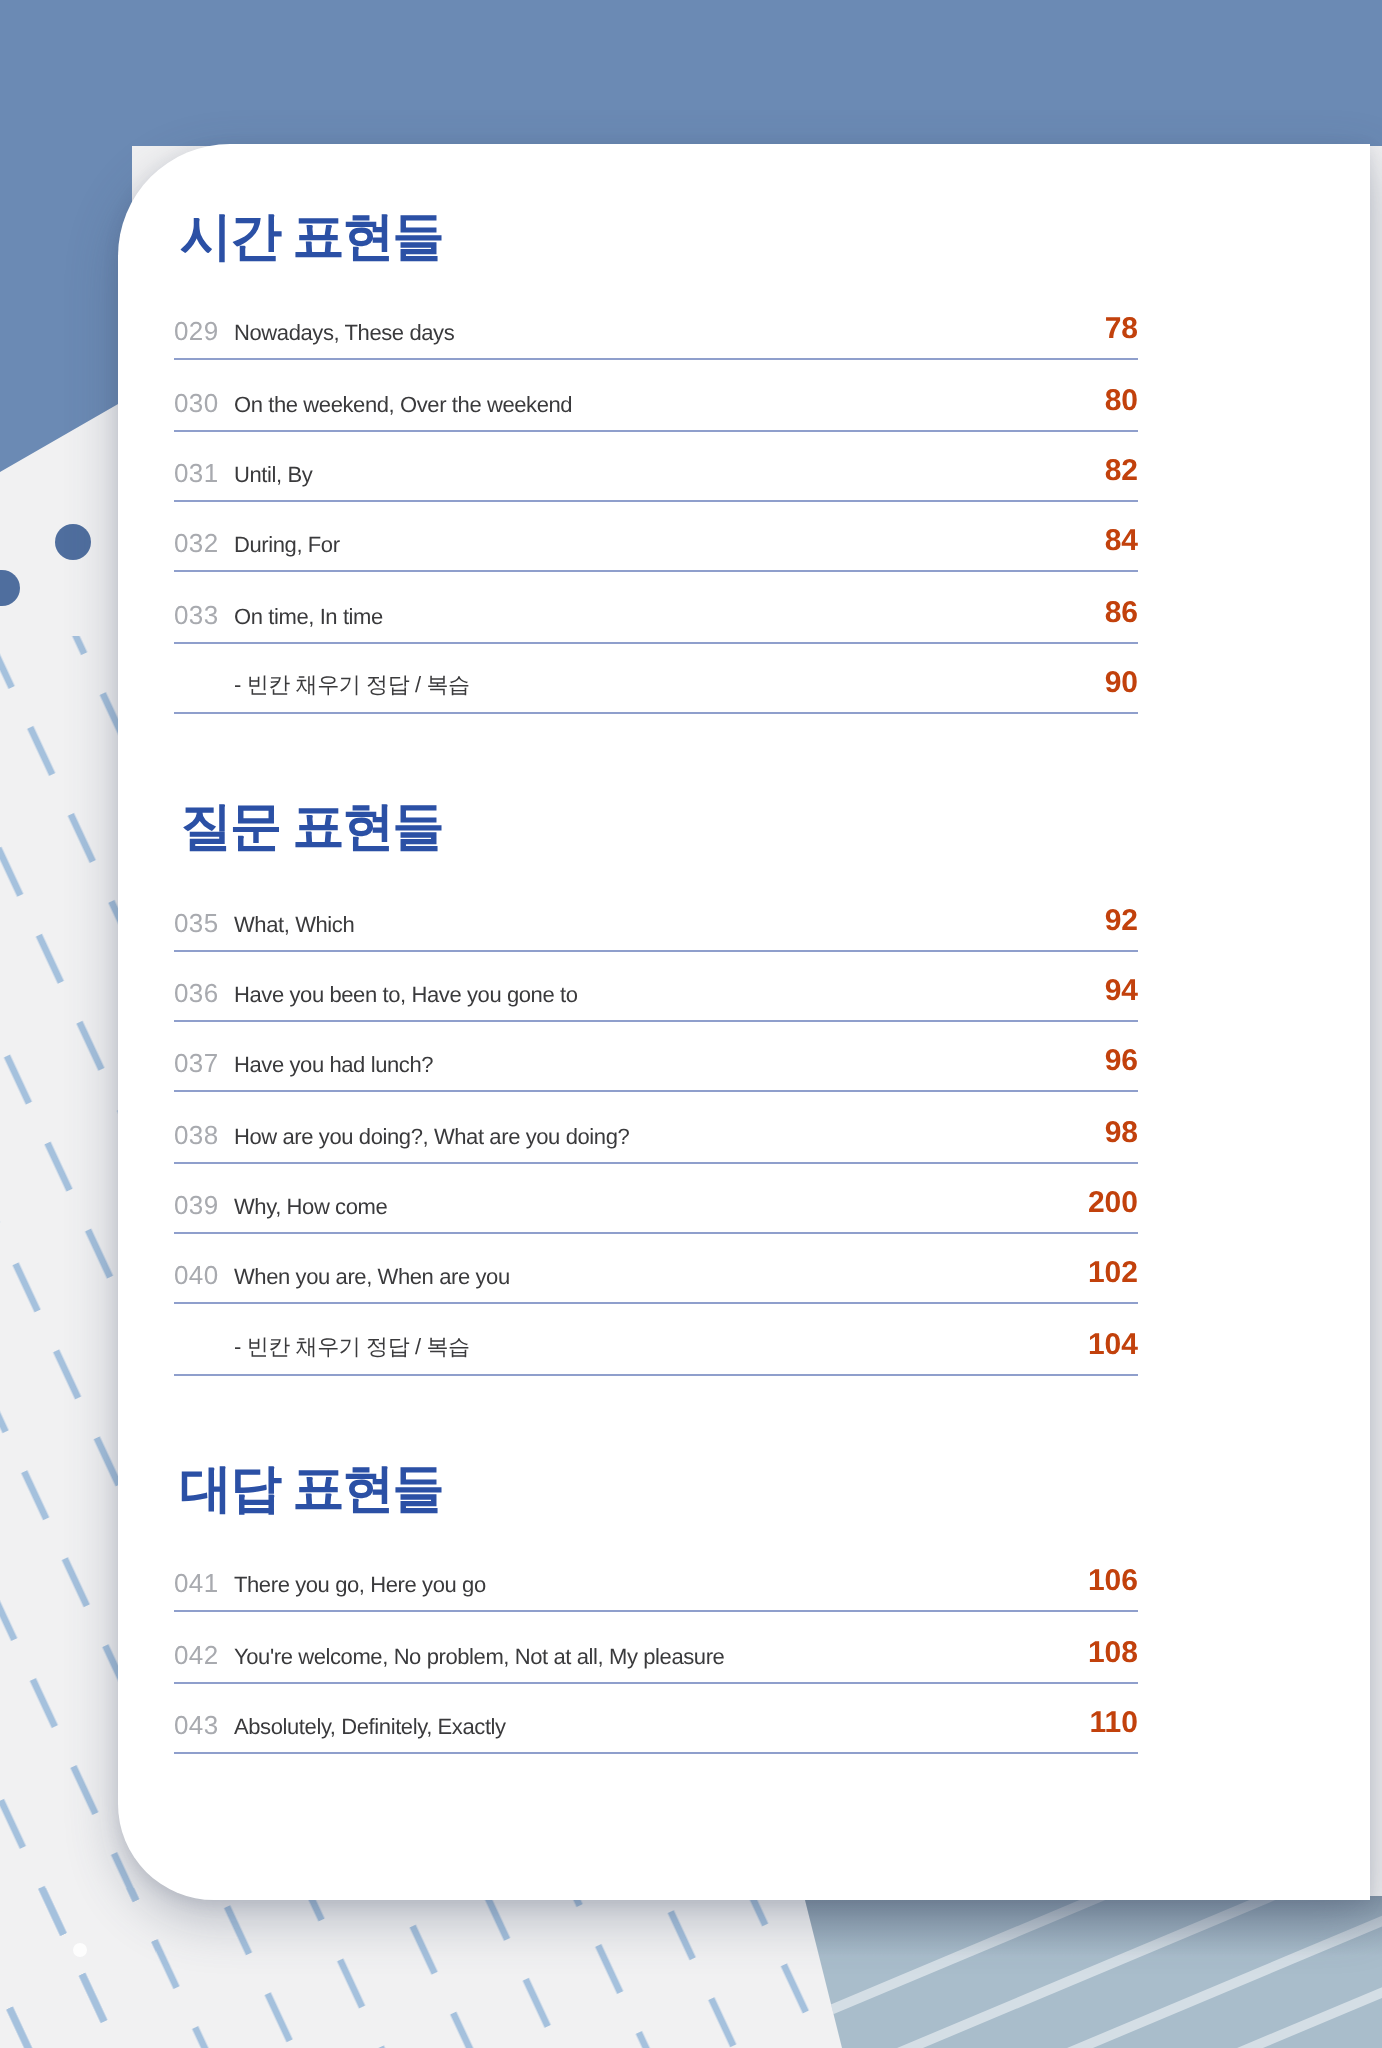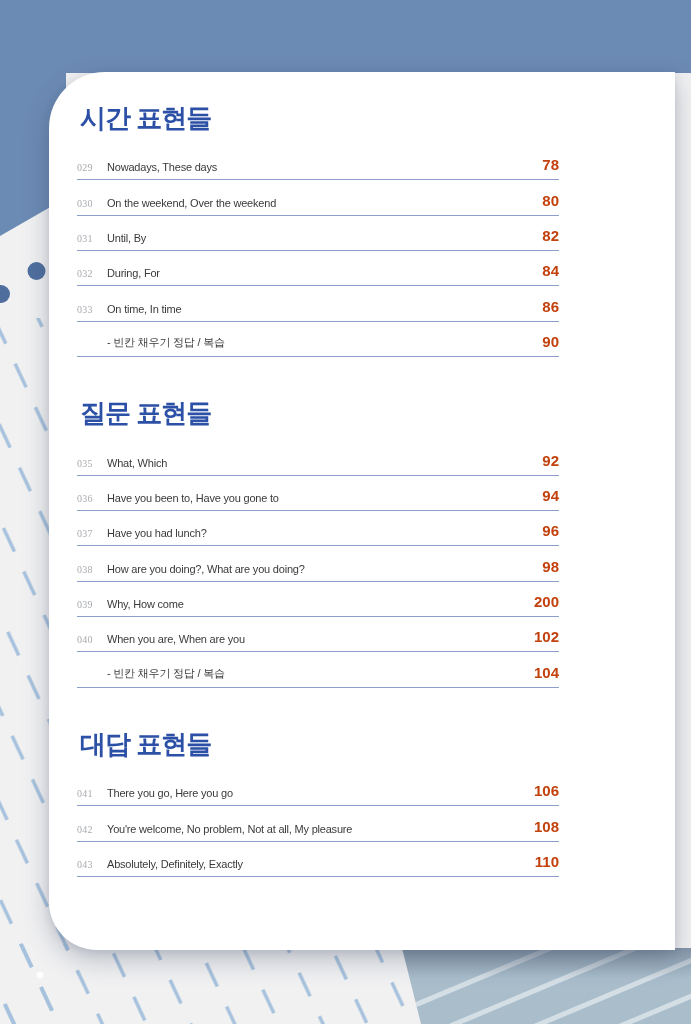--- a/index.html
+++ b/index.html
@@ -10,21 +10,21 @@
     background: #f1f1f2;
     font-family: "Liberation Sans", sans-serif;
   }
   .bg-svg {
     position: absolute; left: 0; top: 0;
     width: 691px; height: 1024px;
     display: block;
   }
   .card {
     position: absolute;
-    left: 49px; top: 72px;
+    left: 59px; top: 72px;
     width: 626px; height: 878px;
     background: #ffffff;
     border-radius: 56px 0 0 48px;
     box-shadow: 0 10px 26px rgba(55, 68, 95, 0.30), 0 2px 8px rgba(55,68,95,0.12);
     box-sizing: border-box;
     padding: 32px 116px 0 28px;
   }
   .toc-section { margin-bottom: 42px; }
   .sec-title {
     margin: 0 0 11px 3px;
@@ -38,24 +38,23 @@
     display: flex;
     align-items: flex-end;
     height: 35.4px;
     box-sizing: border-box;
     border-bottom: 1.5px solid #8f9fcc;
     padding-bottom: 6px;
   }
   .num {
     flex: none;
     width: 30px;
-    font-size: 10px;
+    font-size: 13px;
     color: #a8aaaf;
     letter-spacing: 0.2px;
-    font-family: Liberation Serif, serif;
   }
   .label {
     flex: 1;
     font-size: 11px;
     color: #3a3a3c;
     letter-spacing: -0.2px;
     white-space: nowrap;
   }
   .pageno {
     flex: none;

